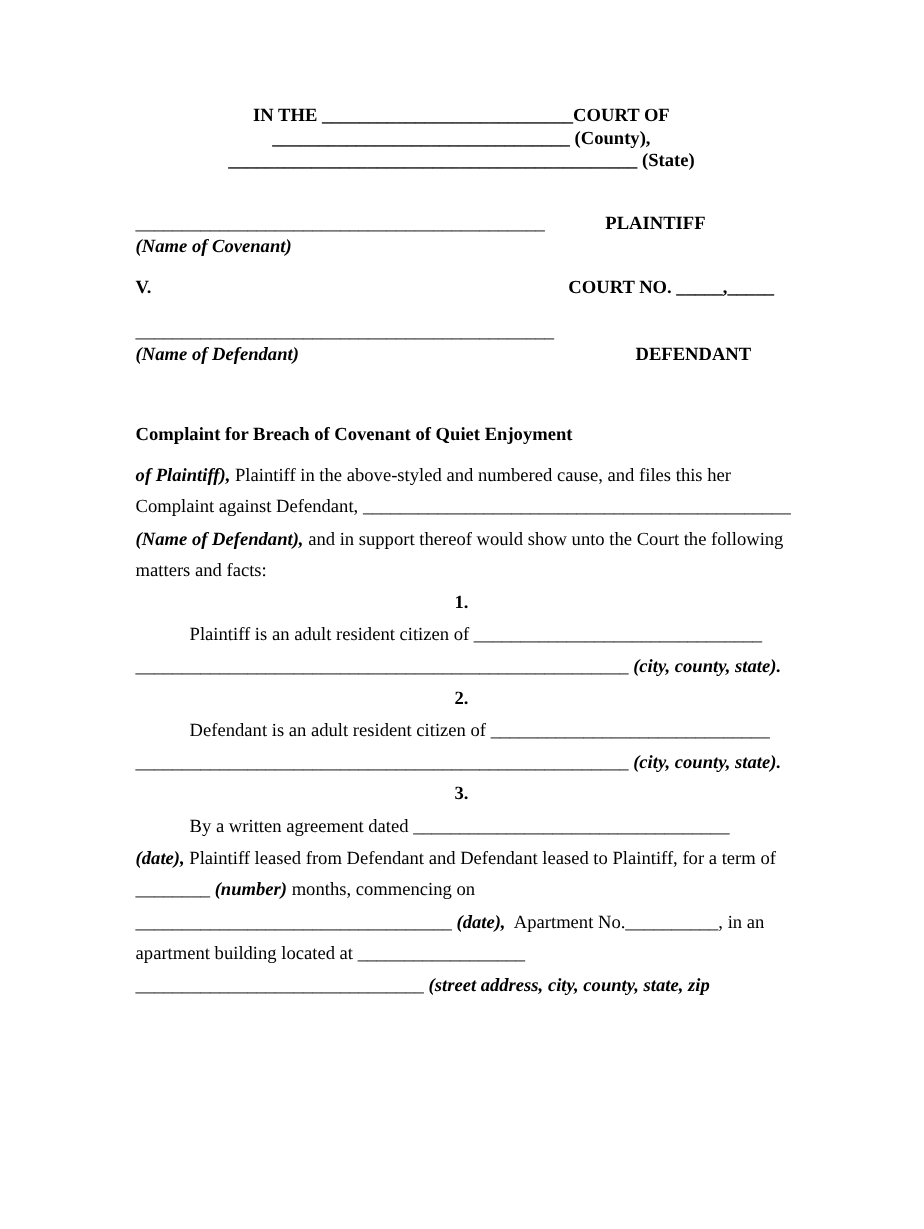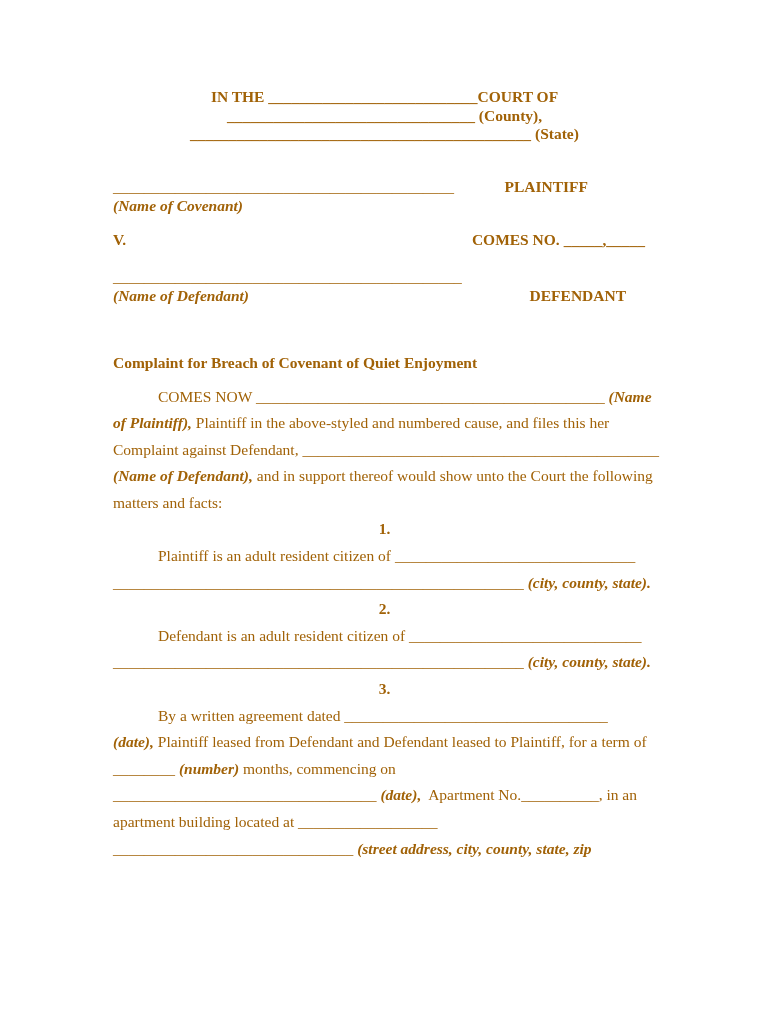--- a/index.html
+++ b/index.html
@@ -2,21 +2,21 @@
 <html><head>
 <meta charset="utf-8">
 <style>
   * { margin: 0; padding: 0; box-sizing: border-box; }
   html, body { background: #ffffff; }
   .page {
     position: relative;
     width: 770px;
     height: 1024px;
     background: #ffffff;
-    color: #a16207;
+    color: #000000;
     font-family: "Liberation Serif", serif;
     font-size: 15.5px;
     padding: 88px 114px 0 113px;
     overflow: hidden;
   }
   .b  { font-weight: bold; }
   .bi { font-weight: bold; font-style: italic; }
   .hl { line-height: 18.5px; text-align: center; white-space: pre; font-weight: bold; }
   .cap { margin-top: 33px; }
   .cap-row { display: flex; justify-content: space-between; align-items: baseline; line-height: 19px; white-space: pre; }
@@ -45,36 +45,35 @@
   <div class="cap">
     <div class="cap-row">
       <span>____________________________________________</span>
       <span class="b mr68">PLAINTIFF</span>
     </div>
     <div class="cap-row">
       <span class="bi">(Name of Covenant)</span>
     </div>
     <div class="cap-row mt15">
       <span class="b">V.</span>
-      <span class="mr11"><span class="b">COMES NO. </span><span class="b">_____,_____</span></span>
+      <span class="mr11"><span class="b">COURT NO. </span><span class="b">_____,_____</span></span>
     </div>
     <div class="cap-row mt18">
       <span>_____________________________________________</span>
     </div>
     <div class="cap-row">
       <span class="bi">(Name of Defendant)</span>
       <span class="b mr33">DEFENDANT</span>
     </div>
   </div>
 
   <div class="title">Complaint for Breach of Covenant of Quiet Enjoyment</div>
 
   <div class="body">
 
-    <div class="ln ind"><span>COMES NOW </span><span>_____________________________________________</span><span class="bi"> (Name</span></div>
     <div class="ln"><span class="bi">of Plaintiff),</span><span> Plaintiff in the above-styled and numbered cause, and files this her</span></div>
     <div class="ln"><span>Complaint against Defendant, </span><span>______________________________________________</span></div>
     <div class="ln"><span class="bi">(Name of Defendant),</span><span> and in support thereof would show unto the Court the following</span></div>
     <div class="ln">matters and facts:</div>
 
     <div class="num">1.</div>
     <div class="ln ind"><span>Plaintiff is an adult resident citizen of </span><span>_______________________________</span></div>
     <div class="ln"><span>_____________________________________________________</span><span class="bi"> (city, county, state).</span></div>
 
     <div class="num">2.</div>

